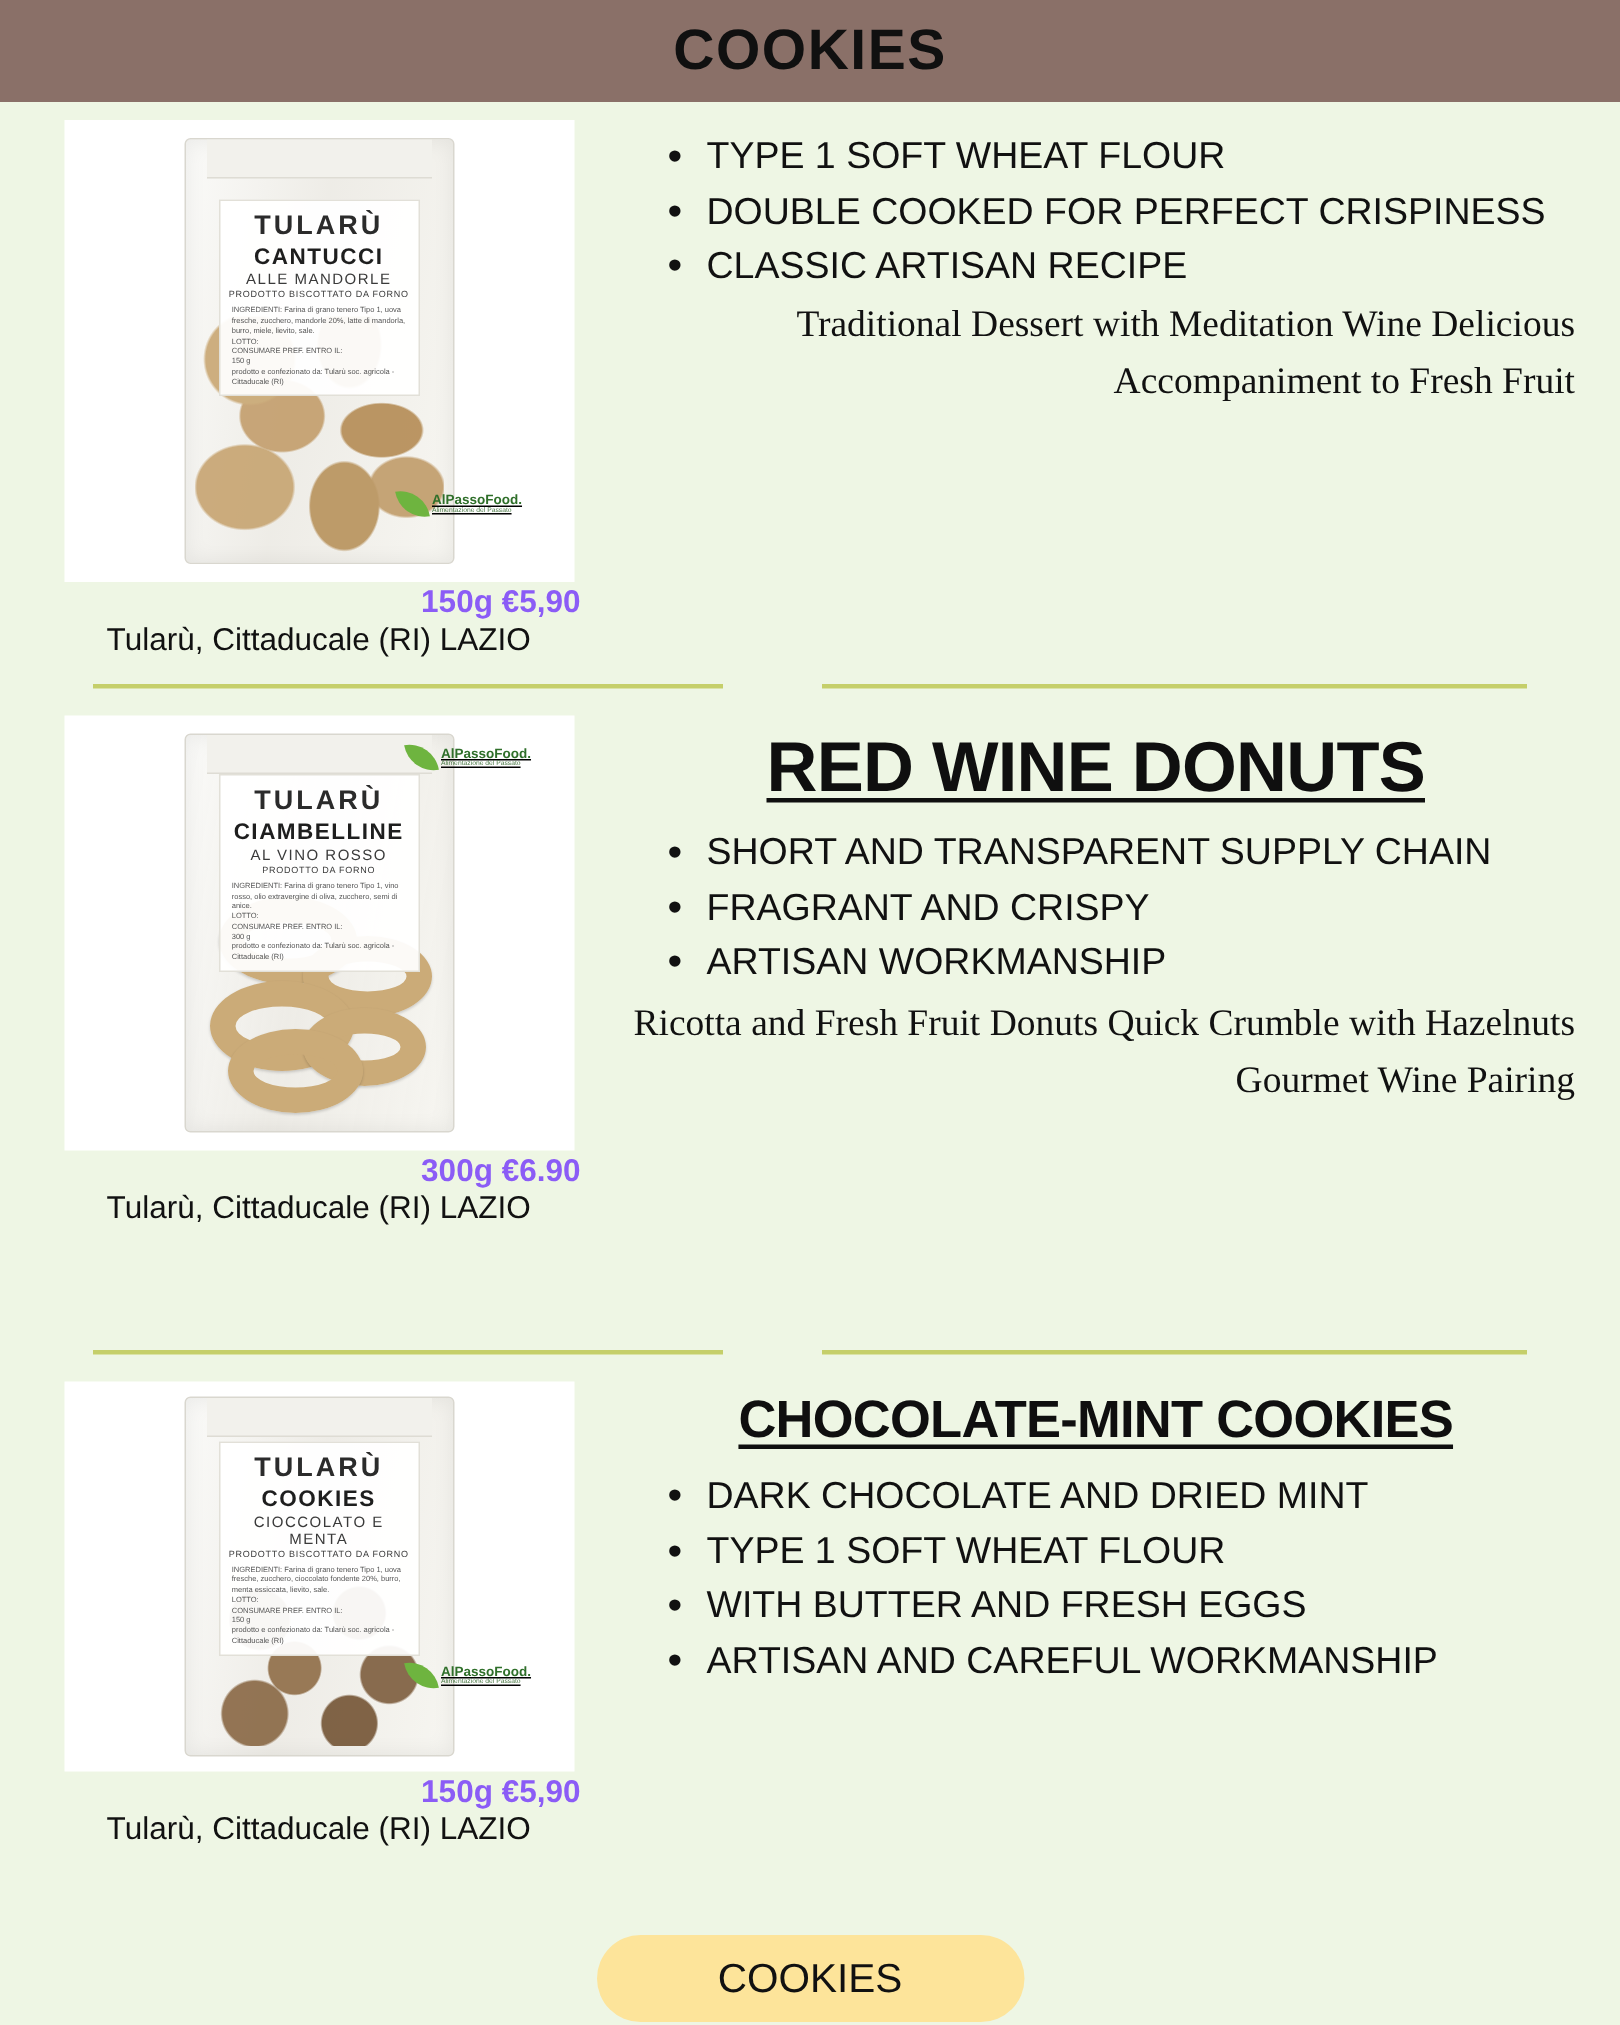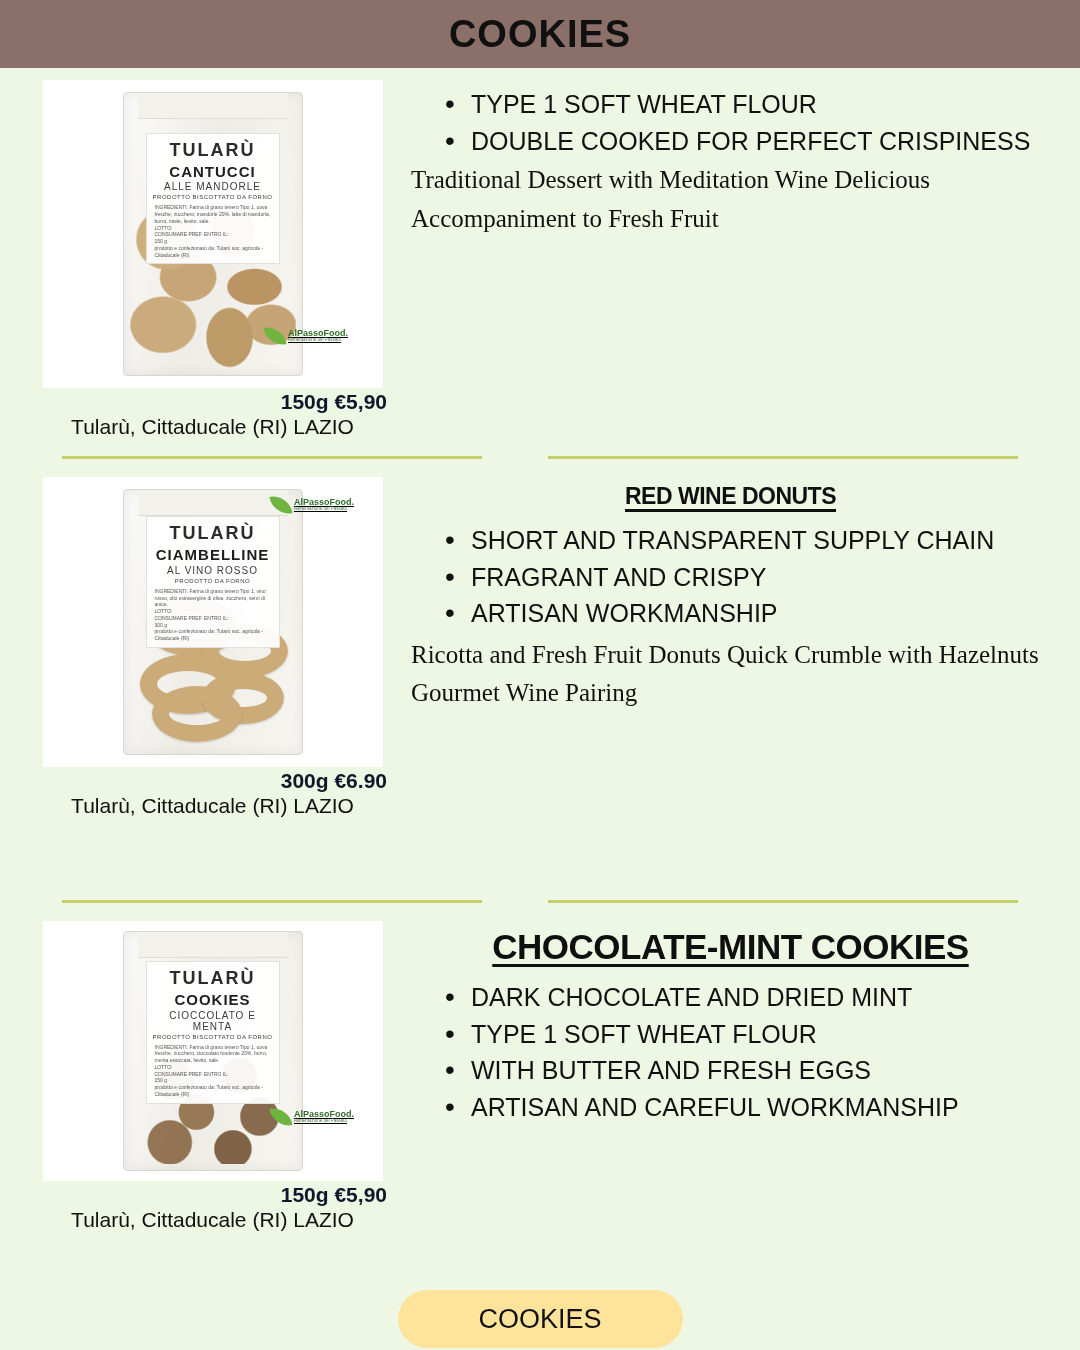--- a/index.html
+++ b/index.html
@@ -69,21 +69,21 @@
   }
   .p1 .photo { height: 308px; }
   .p2 .photo { height: 290px; }
   .p3 .photo { height: 260px; }
 
   .price {
     width: 100%;
     text-align: right;
     font-size: 21px;
     font-weight: bold;
-    color: #0f172a;
+    color: #8b5cf6;
     padding-right: 8px;
     margin-top: 2px;
   }
   .origin {
     width: 100%;
     text-align: center;
     font-size: 21px;
     color: #111;
     margin-top: 1px;
   }
@@ -98,21 +98,21 @@
     font-weight: bold;
     color: #0f0f0f;
     text-decoration: underline;
     text-underline-offset: 5px;
     text-decoration-thickness: 3px;
     text-align: center;
     letter-spacing: -0.5px;
     margin-bottom: 12px;
   }
   .p1 .prod-title { font-size: 36px; text-align: left; padding-left: 10px;}
-  .p2 .prod-title { font-size: 23px; }
+  .p2 .prod-title { font-size: 47px; }
   .p3 .prod-title { font-size: 35px; }
 
   ul.features {
     list-style: none;
     margin: 0 0 0 30px;
   }
   ul.features li {
     position: relative;
     font-size: 25px;
     line-height: 1.46;
@@ -125,21 +125,21 @@
     left: 4px;
     top: -2px;
     font-size: 28px;
     color: #111;
   }
   .note {
     font-family: "Liberation Serif", serif;
     font-size: 25px;
     line-height: 1.55;
     color: #111;
-    text-align: left;
+    text-align: right;
     margin-top: 4px;
   }
   .p1 .note { margin-top: 2px; }
 
   
   .sep {
     display: flex;
     justify-content: space-between;
     padding: 0 62px;
     margin: 10px 0 6px 0;
@@ -325,20 +325,21 @@
           </div>
         </div>
         <div class="price">150g €5,90</div>
         <div class="origin">Tularù, Cittaducale (RI) LAZIO</div>
       </div>
 
       <div class="details">
         <ul class="features">
           <li>TYPE 1 SOFT WHEAT FLOUR</li>
           <li>DOUBLE COOKED FOR PERFECT CRISPINESS</li>
+          <li>CLASSIC ARTISAN RECIPE</li>
         </ul>
         <div class="note">Traditional Dessert with Meditation Wine Delicious Accompaniment to Fresh Fruit</div>
       </div>
     </div>
 
     <div class="sep">
       <div class="line left"></div>
       <div class="line right"></div>
     </div>
 

